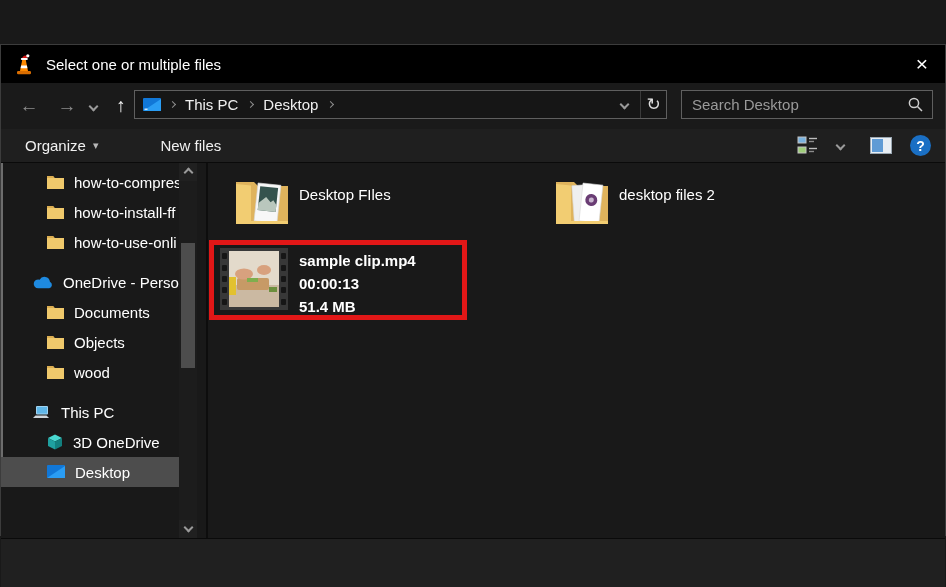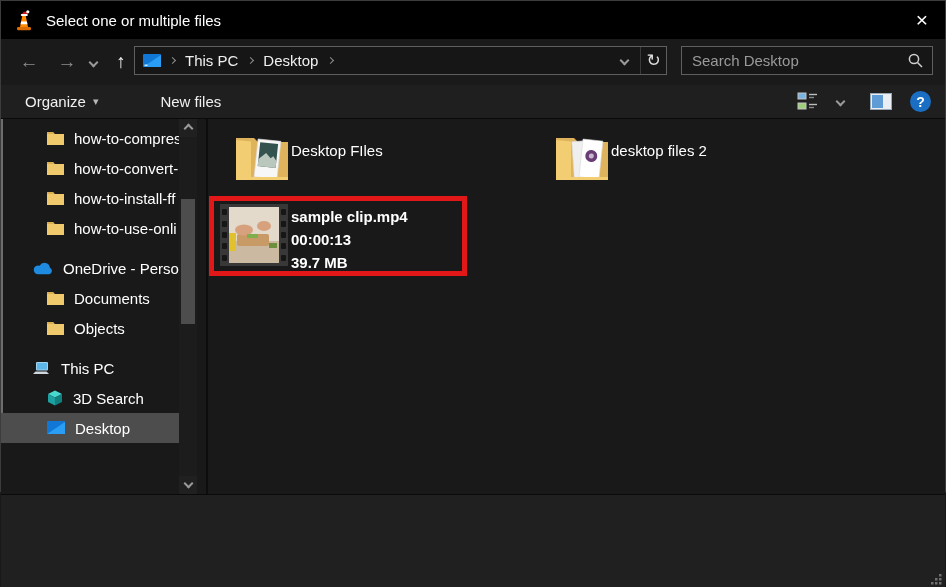--- a/index.html
+++ b/index.html
@@ -1,17 +1,17 @@
 <!DOCTYPE html>
 <html><head>
 <meta charset="utf-8">
 <style>
   * { margin:0; padding:0; box-sizing:border-box; }
   html,body { width:946px; height:587px; background:#191919; font-family:"Liberation Sans", sans-serif; overflow:hidden; }
-  #window { position:relative; width:946px; height:492px; background:#191919; border:1px solid #3c3c3c; color:#fff; }
+  #window { position:relative; width:946px; height:492px; background:#191919; border:1px solid #3c3c3c; color:#fff;margin-top:44px; }
 
   
   .titlebar { position:absolute; left:0; top:0; width:100%; height:38px; background:#000; display:flex; align-items:center; }
   .titlebar .app-icon { margin-left:11px; width:24px; height:24px; }
   .titlebar .title { margin-left:10px; font-size:15px; color:#fff; }
   .close-btn { position:absolute; right:0; top:0; width:46px; height:38px; display:flex; align-items:center; justify-content:center; font-size:21px; color:#fff; cursor:pointer; }
 
   
   .navrow { position:absolute; left:0; top:38px; width:100%; height:46px; background:#1a1a1a; }
   .nav-arrow { position:absolute; top:0; height:46px; display:flex; align-items:center; justify-content:center; font-size:19px; }
@@ -47,21 +47,21 @@
   .sb-item.lvl2 { padding-left:46px; }
   .sb-item.gap { margin-top:10px; }
   .sb-item.selected { background:#4d4d4d; width:178px; }
   .sb-item svg { flex:0 0 auto; }
 
   .sb-scroll { position:absolute; left:178px; top:0; width:18px; height:375px; background:#1c1c1c; }
   .sb-scroll .btn { position:absolute; left:0; width:18px; height:18px; display:flex; align-items:center; justify-content:center; }
   .sb-scroll .thumb { position:absolute; left:2px; top:80px; width:14px; height:125px; background:#4d4d4d; }
 
   
-  .tile { position:absolute; display:flex; align-items:flex-start; cursor:pointer; }
+  .tile { position:absolute; display:flex; align-items:flex-start; gap:8px; cursor:pointer; }
   .tile .label { font-size:15px; color:#fff; margin-top:13px; }
   .video-meta { font-size:15px; color:#fff; line-height:21px; margin-top:2px; }
   .anno { position:absolute; border:5px solid #e21717; pointer-events:none; }
 
   .filmstrip { position:relative; width:68px; height:62px; background:#383838; display:flex; }
   .fs-col { width:9px; display:flex; flex-direction:column; justify-content:space-evenly; align-items:center; }
   .fs-hole { width:5px; height:6px; background:#161616; border-radius:1px; }
   .fs-img { flex:1; margin:3px 0; }
 
   
@@ -156,27 +156,20 @@
             <path d="M0 1 h6 l1.6 2 H17 v11 H0 Z" fill="#f0c96c"></path>
             <path d="M0 1 h6 l1.6 2 H0 Z" fill="#dcae52"></path>
           </svg>
         <span>how-to-compres</span>
       </div>
       <div class="sb-item lvl2">
         <svg width="17" height="14" viewBox="0 0 17 14">
             <path d="M0 1 h6 l1.6 2 H17 v11 H0 Z" fill="#f0c96c"></path>
             <path d="M0 1 h6 l1.6 2 H0 Z" fill="#dcae52"></path>
           </svg>
-        <span>how-to-convert-</span>
-      </div>
-      <div class="sb-item lvl2">
-        <svg width="17" height="14" viewBox="0 0 17 14">
-            <path d="M0 1 h6 l1.6 2 H17 v11 H0 Z" fill="#f0c96c"></path>
-            <path d="M0 1 h6 l1.6 2 H0 Z" fill="#dcae52"></path>
-          </svg>
         <span>how-to-install-ff</span>
       </div>
       <div class="sb-item lvl2">
         <svg width="17" height="14" viewBox="0 0 17 14">
             <path d="M0 1 h6 l1.6 2 H17 v11 H0 Z" fill="#f0c96c"></path>
             <path d="M0 1 h6 l1.6 2 H0 Z" fill="#dcae52"></path>
           </svg>
         <span>how-to-use-onli</span>
       </div>
       <div class="sb-item lvl1 gap">
@@ -191,36 +184,43 @@
             <path d="M0 1 h6 l1.6 2 H0 Z" fill="#dcae52"></path>
           </svg>
         <span>Documents</span>
       </div>
       <div class="sb-item lvl2">
         <svg width="17" height="14" viewBox="0 0 17 14">
             <path d="M0 1 h6 l1.6 2 H17 v11 H0 Z" fill="#f0c96c"></path>
             <path d="M0 1 h6 l1.6 2 H0 Z" fill="#dcae52"></path>
           </svg>
         <span>Objects</span>
+      </div>
+      <div class="sb-item lvl2">
+        <svg width="17" height="14" viewBox="0 0 17 14">
+            <path d="M0 1 h6 l1.6 2 H17 v11 H0 Z" fill="#f0c96c"></path>
+            <path d="M0 1 h6 l1.6 2 H0 Z" fill="#dcae52"></path>
+          </svg>
+        <span>wood</span>
       </div>
       <div class="sb-item lvl1 gap">
         <svg width="19" height="15" viewBox="0 0 19 15">
             <rect x="4" y="1" width="12" height="8.5" rx="1" fill="#9fd3f2"></rect>
             <rect x="5" y="2" width="10" height="6.5" fill="#5fb6e8"></rect>
             <path d="M1 13 h16 l-2.5-2.5 h-11 Z" fill="#cfd6dc"></path>
           </svg>
         <span>This PC</span>
       </div>
       <div class="sb-item lvl2">
         <svg width="16" height="16" viewBox="0 0 16 16">
             <path d="M8 0.5 15 4 8 7.5 1 4 Z" fill="#49d8d0"></path>
             <path d="M1 4 8 7.5 8 15.5 1 12 Z" fill="#1fa0a0"></path>
             <path d="M15 4 8 7.5 8 15.5 15 12 Z" fill="#12807f"></path>
           </svg>
-        <span>3D Search</span>
+        <span>3D OneDrive</span>
       </div>
       <div class="sb-item lvl2 selected">
         <svg width="18" height="14" viewBox="0 0 18 14">
             <rect x="0" y="0" width="18" height="13" rx="1" fill="#1177d7"></rect>
             <path d="M0 13 L18 1 L18 13 Z" fill="#2a9df4"></path>
           </svg>
         <span>Desktop</span>
       </div>
     </div>
 
@@ -292,21 +292,21 @@
             <span class="fs-hole"></span>
               <span class="fs-hole"></span>
               <span class="fs-hole"></span>
               <span class="fs-hole"></span>
               <span class="fs-hole"></span>
           </div>
         </div>
         <div style="margin-left:3px;">
           <div class="video-meta">sample clip.mp4</div>
           <div class="video-meta">00:00:13</div>
-          <div class="video-meta">39.7 MB</div>
+          <div class="video-meta">51.4 MB</div>
         </div>
       </div>
     </div>
   </div>
 
   <div class="footer">
 
     <svg class="grip" width="11" height="11" viewBox="0 0 11 11">
       <rect x="8" y="0" width="2.5" height="2.5" fill="#6f6f6f"></rect>
       <rect x="4" y="4" width="2.5" height="2.5" fill="#6f6f6f"></rect>

